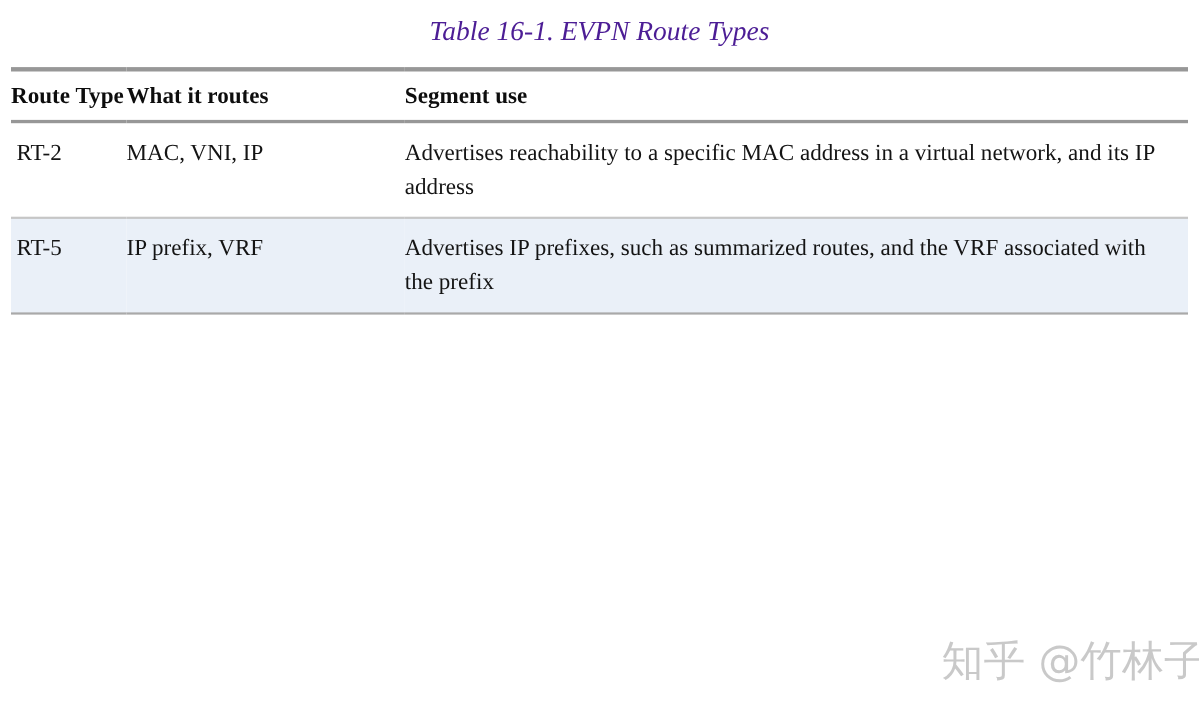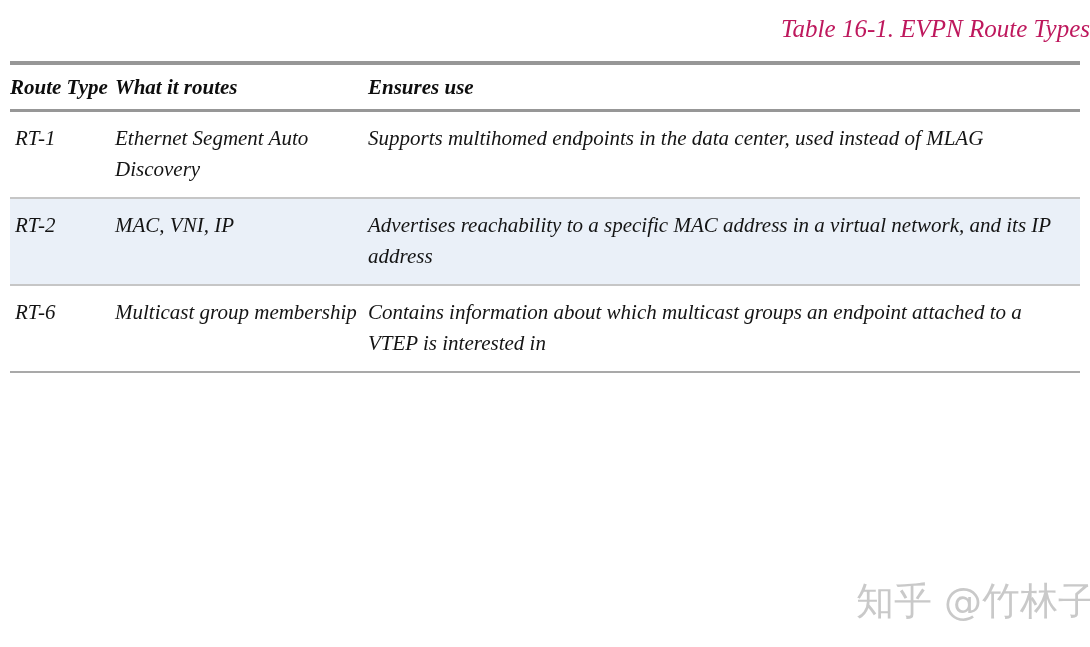--- a/index.html
+++ b/index.html
@@ -10,29 +10,28 @@
     width: 1090px;
     height: 647px;
     background: #ffffff;
     font-family: "Liberation Serif", serif;
     position: relative;
     overflow: hidden;
     color: #141414;
   }
   .table-title {
     margin: 12px 0 0 0;
-    text-align: right;
+    text-align: center;
     font-style: italic;
     font-size: 25px;
     line-height: 33px;
-    color: #be185d;
+    color: #4c1d95;
   }
   .table-wrap {
     margin: 16px 10px 0 10px;
-    font-style: italic;
   }
   table.route-table {
     width: 1070px;
     border-collapse: collapse;
     table-layout: fixed;
     border-top: 4px solid #979797;
     border-bottom: 2px solid #a9a9a9;
     font-size: 21px;
   }
   table.route-table th {
@@ -83,36 +82,31 @@
   <table class="route-table">
     <colgroup>
       <col style="width:105px">
       <col style="width:253px">
       <col>
     </colgroup>
     <thead>
       <tr>
         <th class="c1">Route Type</th>
         <th>What it routes</th>
-        <th class="c3">Ensures use</th>
+        <th class="c3">Segment use</th>
       </tr>
     </thead>
     <tbody>
-      <tr>
-        <td class="c1">RT-1</td>
-        <td>Ethernet Segment Auto Discovery</td>
-        <td class="c3">Supports multihomed endpoints in the data center, used instead of MLAG</td>
-      </tr>
       <tr>
         <td class="c1">RT-2</td>
         <td>MAC, VNI, IP</td>
         <td class="c3">Advertises reachability to a specific MAC address in a virtual network, and its IP address</td>
       </tr>
       <tr>
-        <td class="c1">RT-6</td>
-        <td>Multicast group membership</td>
-        <td class="c3">Contains information about which multicast groups an endpoint attached to a VTEP is interested in</td>
+        <td class="c1">RT-5</td>
+        <td>IP prefix, VRF</td>
+        <td class="c3">Advertises IP prefixes, such as summarized routes, and the VRF associated with the prefix</td>
       </tr>
     </tbody>
   </table>
 </div>
 
 <div class="watermark">知乎 @竹林子</div>
 
 </body></html>

